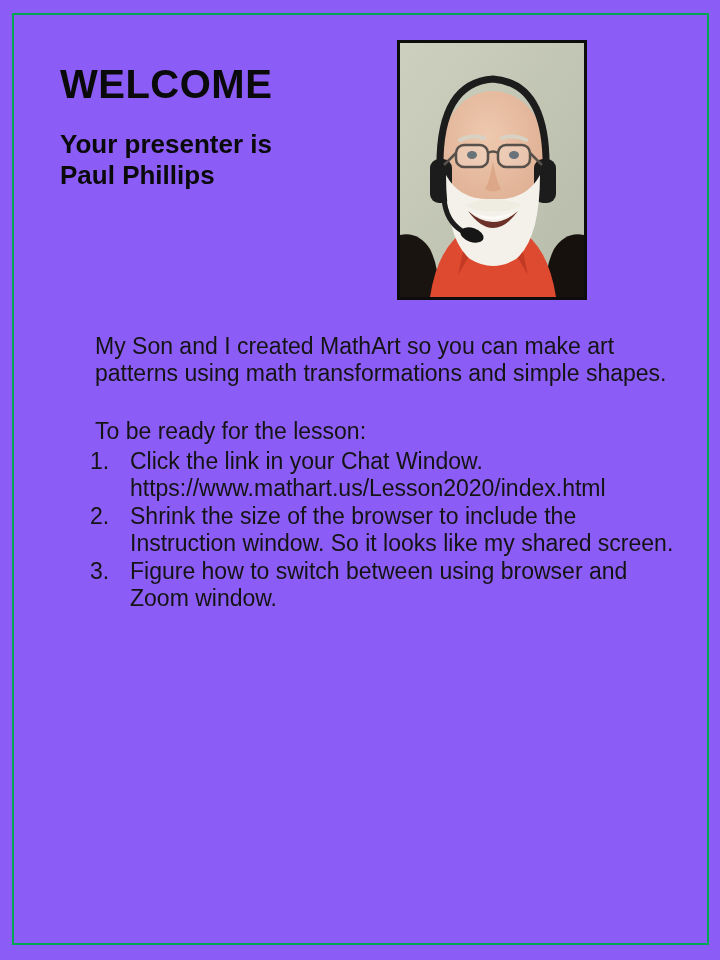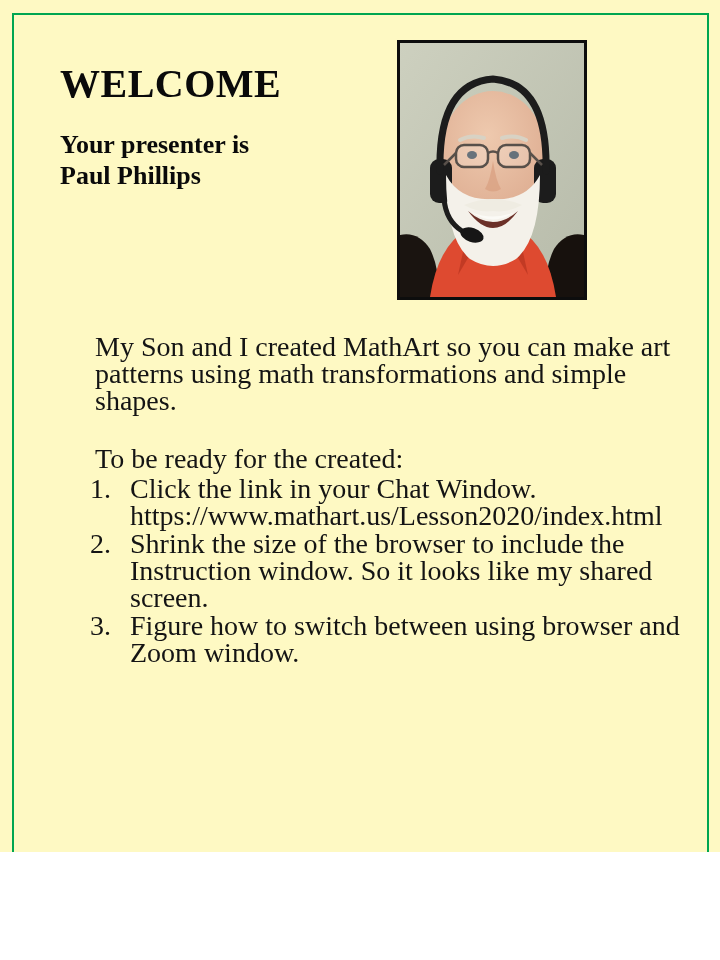--- a/index.html
+++ b/index.html
@@ -1,20 +1,20 @@
 <!DOCTYPE html>
 <html><head>
 <meta charset="utf-8">
 <style>
   html,body{margin:0;padding:0;background:#fff;}
   .slide{
     position:relative;
-    width:720px;height:852px;
-    background:#fef9c3;
-    font-family:Liberation Serif, serif;
+    width:720px;height:960px;
+    background:#8b5cf6;
+    font-family:Liberation Sans, sans-serif;
     color:#111;
     overflow:hidden;
   }
   .border-frame{
     position:absolute;
     left:12px;top:13px;
     width:693px;height:928px;
     border:2px solid #00A651;
     pointer-events:none;
   }
@@ -44,21 +44,21 @@
     left:397px;top:40px;
     width:184px;height:254px;
     border:3px solid #0d0d0d;
     background:#c6c9b6;
   }
   .photo svg{display:block;}
   .content{
     position:absolute;
     left:90px;top:333px;
     width:605px;
-    font-size:28px;
+    font-size:23px;
     line-height:27px;
     color:#141414;
   }
   .intro, .lesson-heading{
     margin:0 0 0 5px;
     white-space:pre-line;
   }
   .lesson-heading{
     margin-top:31px;
     margin-bottom:3px;
@@ -143,21 +143,21 @@
       <path d="M64,162 Q93,150 122,162 Q108,170 93,168 Q78,170 64,162 Z" fill="#efece2"></path>
 
       <path d="M44,156 Q46,178 62,188" fill="none" stroke="#1c1c1c" stroke-width="5" stroke-linecap="round"></path>
       <ellipse cx="72" cy="192" rx="12" ry="7" fill="#161616" transform="rotate(18 72 192)"></ellipse>
     </svg>
   </div>
 
   <div class="content">
     <p class="intro">My Son and I created MathArt so you can make art
 patterns using math transformations and simple shapes.</p>
-    <p class="lesson-heading">To be ready for the created:</p>
+    <p class="lesson-heading">To be ready for the lesson:</p>
     <ol class="steps">
       <li class="step">
         <span class="step-number">1.</span>
         <span class="step-text">Click the link in your Chat Window.
 https://www.mathart.us/Lesson2020/index.html</span>
       </li>
       <li class="step">
         <span class="step-number">2.</span>
         <span class="step-text">Shrink the size of the browser to include the
 Instruction window. So it looks like my shared screen.</span>

